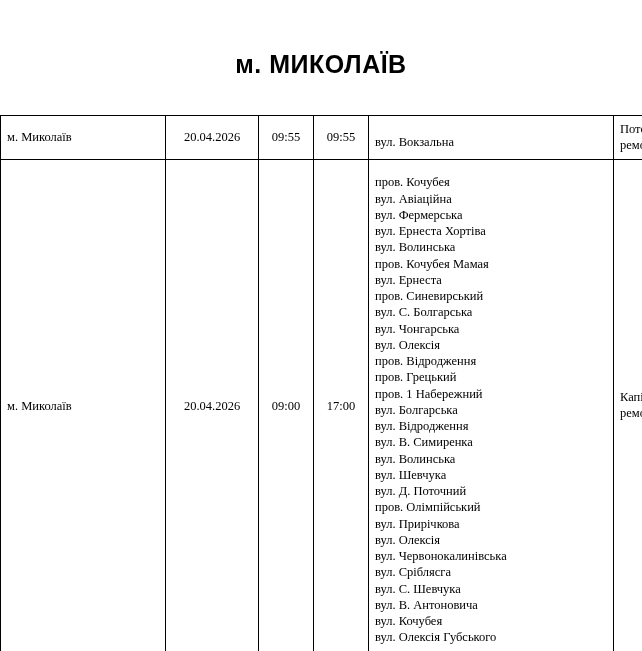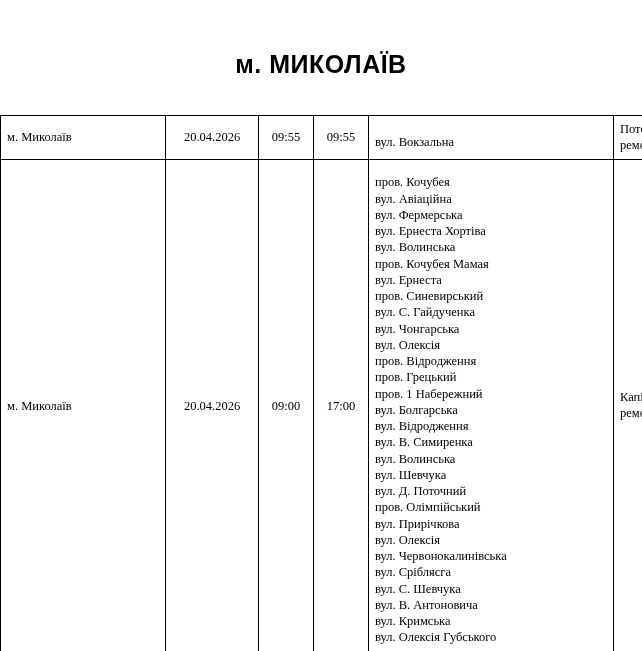--- a/index.html
+++ b/index.html
@@ -98,40 +98,40 @@
         <td class="col-streets">
           <span class="streets-list">
             <span class="street">пров. Кочубея</span>
             <span class="street">вул. Авіаційна</span>
             <span class="street">вул. Фермерська</span>
             <span class="street">вул. Ернеста Хортіва</span>
             <span class="street">вул. Волинська</span>
             <span class="street">пров. Кочубея Мамая</span>
             <span class="street">вул. Ернеста</span>
             <span class="street">пров. Синевирський</span>
-            <span class="street">вул. С. Гайдученка</span>
+            <span class="street">вул. С. Болгарська</span>
             <span class="street">вул. Чонгарська</span>
             <span class="street">вул. Олексія</span>
             <span class="street">пров. Відродження</span>
             <span class="street">пров. Грецький</span>
             <span class="street">пров. 1 Набережний</span>
             <span class="street">вул. Болгарська</span>
             <span class="street">вул. Відродження</span>
             <span class="street">вул. В. Симиренка</span>
             <span class="street">вул. Волинська</span>
             <span class="street">вул. Шевчука</span>
             <span class="street">вул. Д. Поточний</span>
             <span class="street">пров. Олімпійський</span>
             <span class="street">вул. Прирічкова</span>
             <span class="street">вул. Олексія</span>
             <span class="street">вул. Червонокалинівська</span>
             <span class="street">вул. Сріблясга</span>
             <span class="street">вул. С. Шевчука</span>
             <span class="street">вул. В. Антоновича</span>
-            <span class="street">вул. Кримська</span>
+            <span class="street">вул. Кочубея</span>
             <span class="street">вул. Олексія Губського</span>
           </span>
         </td>
         <td class="col-type">
           <span class="type-text">Капітальний ремонт</span>
         </td>
       </tr>
 
       <tr>
         <td class="col-city">м. Миколаїв</td>

